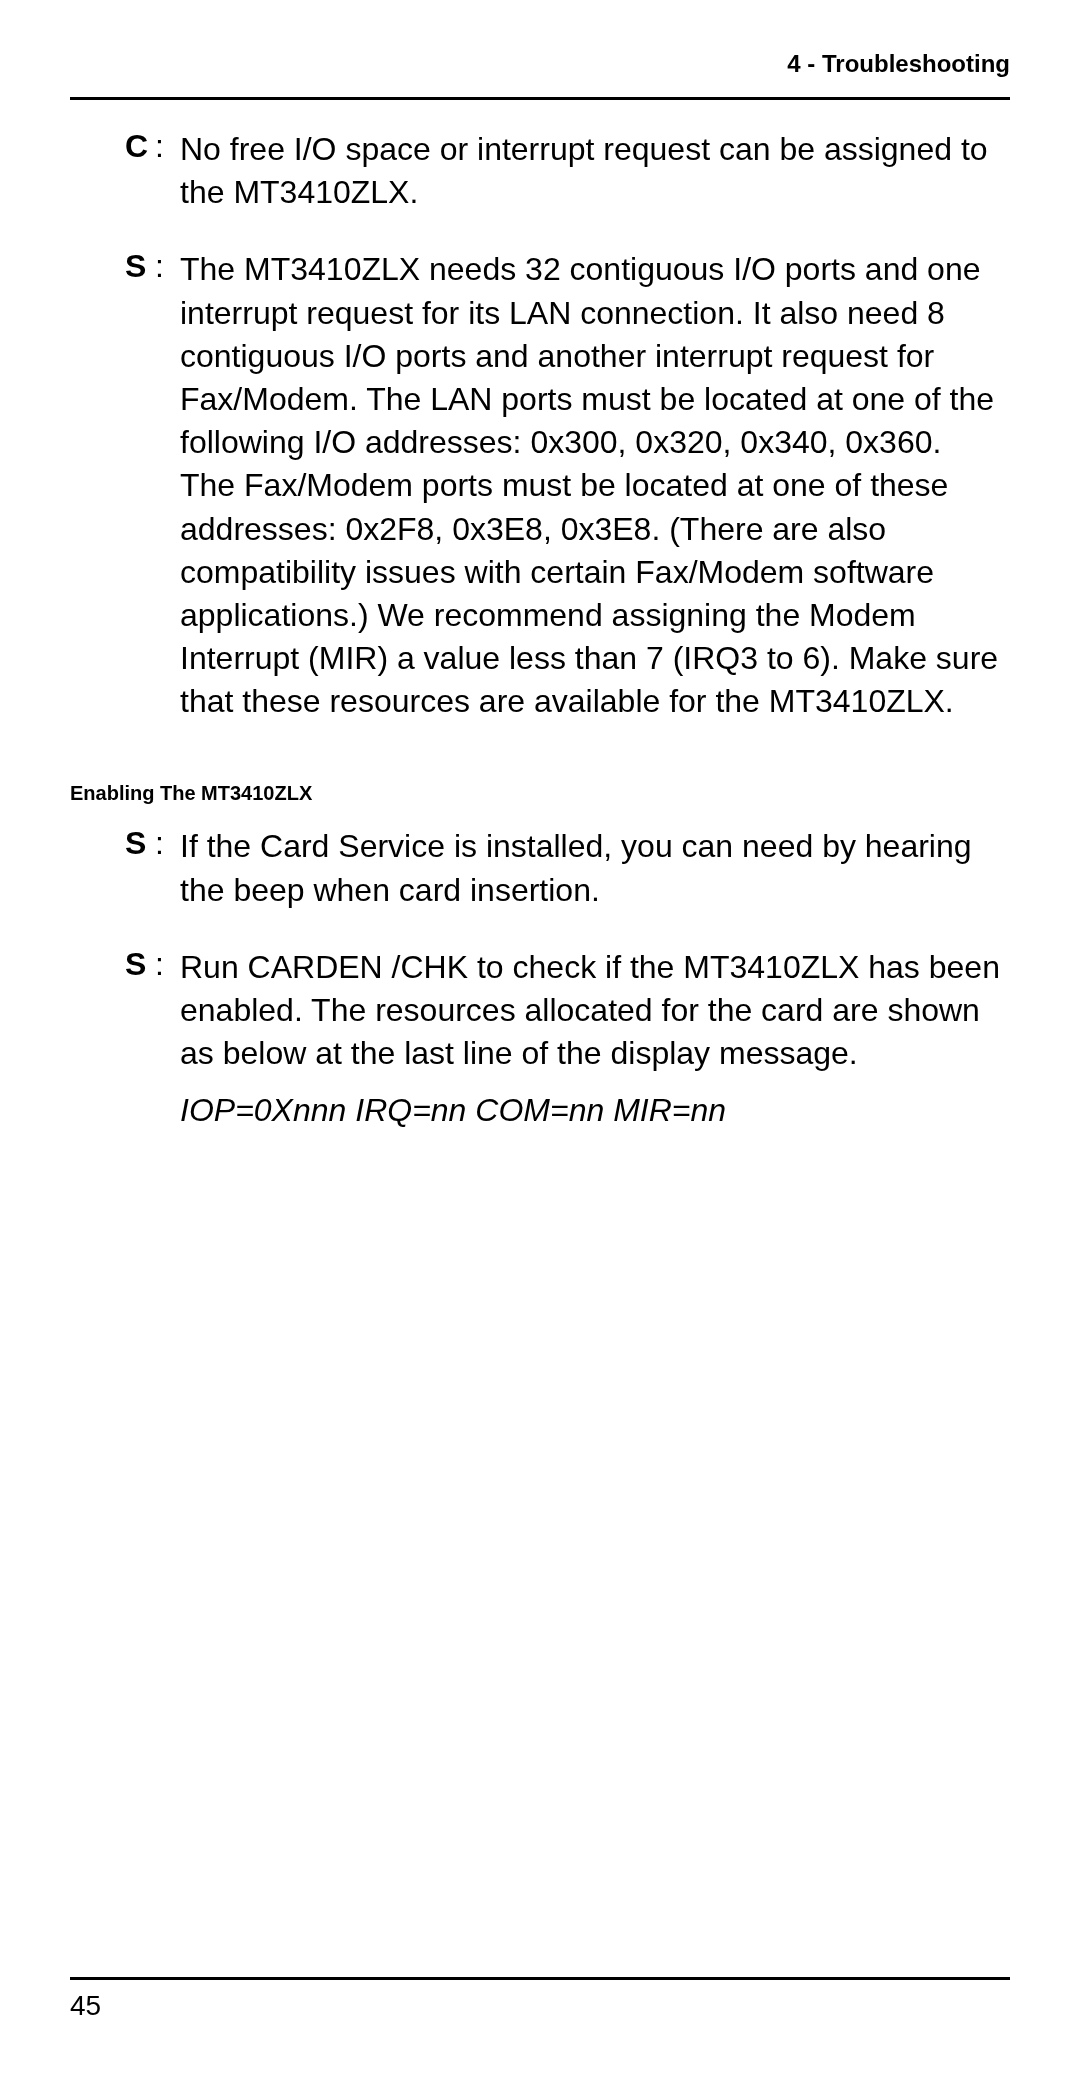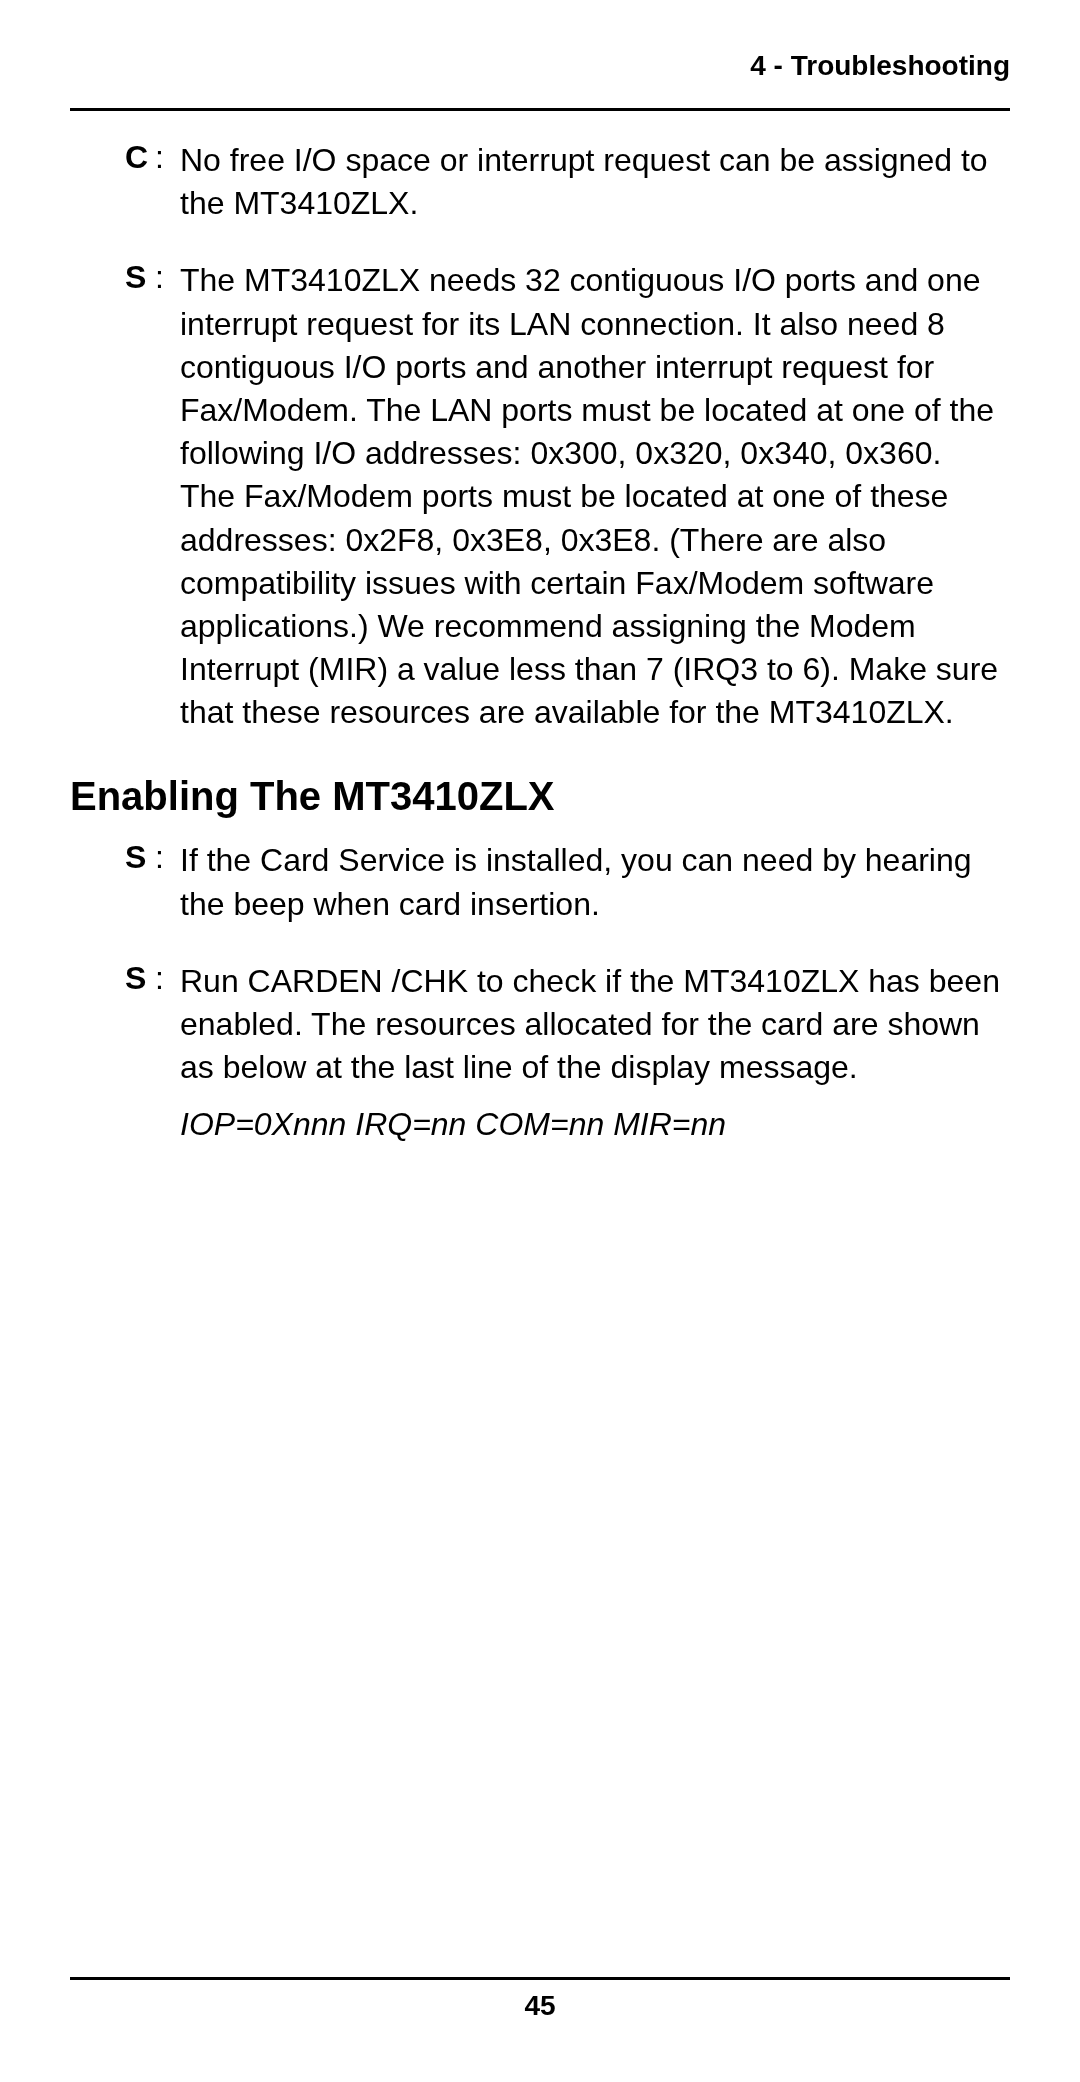--- a/index.html
+++ b/index.html
@@ -1,30 +1,30 @@
 <!DOCTYPE html>
 <html><head>
 <meta charset="utf-8">
 <style>
 html,body{margin:0;padding:0;background:#fff;color:#000;font-family:Arial,Helvetica,sans-serif}
 .page{width:1080px;height:2082px;position:relative;padding:50px 70px 40px 70px;box-sizing:border-box}
-.header{font-weight:bold;font-size:28px;text-align:right;padding-bottom:26px}
+.header{font-weight:bold;font-size:24px;text-align:right;padding-bottom:19px}
 .rule{border-top:3px solid #000;margin-bottom:28px}
 .content{padding-left:55px;padding-right:10px}
 .block{margin-bottom:34px;font-size:32px;line-height:1.35}
 .italic{font-style:italic}
 .entry{display:flex;margin-bottom:34px}
 .entry-label{font-weight:bold;font-size:32px;width:30px;flex:0 0 30px}
 .entry-colon{font-size:32px;width:25px;flex:0 0 25px}
 .entry-body{font-size:32px;line-height:1.35;flex:1}
-.subhead{font-weight:bold;font-size:40px;margin-top:40px;margin-bottom:20px;margin-left:-55px}
+.subhead{font-weight:bold;font-size:20px;margin-top:59px;margin-bottom:20px;margin-left:-55px}
 .resline{font-style:italic;font-size:32px;margin-top:14px}
 .footer{position:absolute;left:70px;right:70px;bottom:60px}
 .footer .rule2{border-top:3px solid #000;margin-bottom:10px}
-.footer .pg{text-align:center;font-weight:bold;font-size:28px}
+.footer .pg{text-align:left;font-weight:normal;font-size:28px}
 </style>
 </head>
 <body>
 
 <div class="page">
   <div class="header">4 - Troubleshooting</div>
   <div class="rule"></div>
 
   <div class="content">
 

